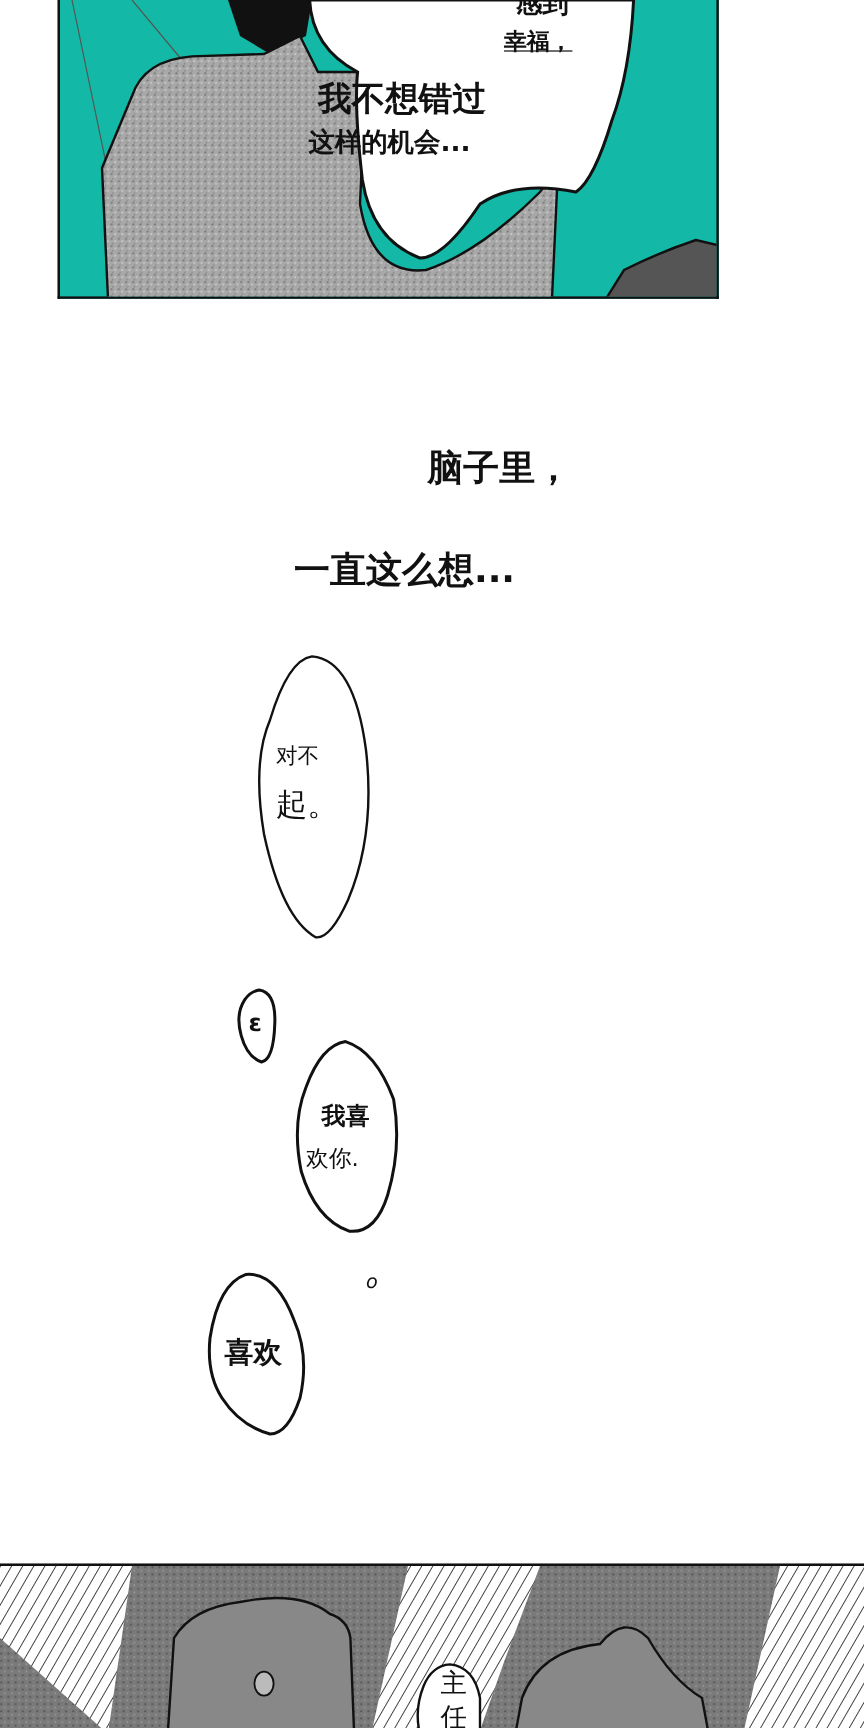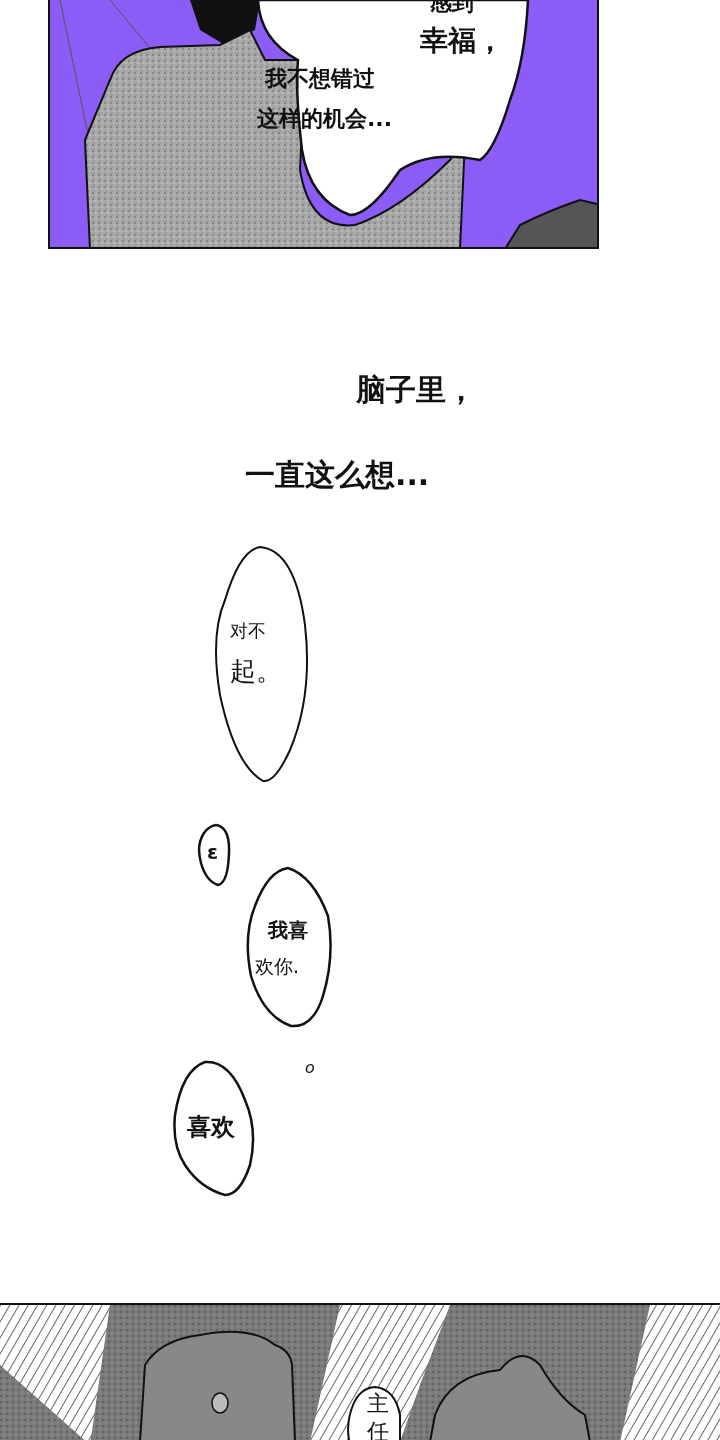--- a/index.html
+++ b/index.html
@@ -1,20 +1,20 @@
 <!DOCTYPE html>
 <html><head>
 <meta charset="utf-8">
 <style>
   html, body { margin:0; padding:0; background:#fff; }
   body { width:720px; height:1440px; position:relative; overflow:hidden;
          font-family:"DejaVu Sans", sans-serif; }
   .abs { position:absolute; }
   .panel { position:absolute; overflow:hidden; }
-  .panel-top { left:48px; top:0; width:551px; height:249px; border:2px solid #111; border-top:none; background:#8b5cf6; box-sizing:border-box; }
+  .panel-top { left:48px; top:0; width:551px; height:249px; border:2px solid #111; border-top:none; background:#14b8a6; box-sizing:border-box; }
   .panel-bottom { left:0; top:1303px; width:720px; height:137px; border-top:2px solid #111; background:#6e6e6e; box-sizing:border-box; }
   .txt { position:absolute; color:#111; font-weight:bold; white-space:nowrap; }
   .bubble-text { position:absolute; color:#111; line-height:1.25; }
   svg { display:block; }
 </style>
 </head>
 <body>
 
 <div class="panel panel-top">
   <svg width="551" height="249">
@@ -32,22 +32,22 @@
 
     <path d="M140 0 L210 0 L205 30 L175 45 L150 30 Z" fill="#111"></path>
 
     <path d="M60 80 Q70 50 110 47 L170 45 L200 30 L215 60 L255 60 L250 170 Q260 230 305 225 Q350 210 400 160 L415 140 L410 249 L40 249 L35 140 Z" fill="url(#noise)" stroke="#111" stroke-width="2"></path>
 
     <path d="M455 249 L470 225 Q500 210 530 200 L551 205 L551 249 Z" fill="#555" stroke="#111" stroke-width="2"></path>
 
     <path d="M208 0 L478 0 Q475 60 460 100 Q445 150 430 160 Q380 150 350 170 Q320 215 300 215 Q260 200 252 150 Q245 90 248 60 Q210 40 208 0 Z" fill="#fff" stroke="#111" stroke-width="2.5"></path>
   </svg>
   <div class="txt" style="left:380px;top:-12px;font-size:22px;">感到</div>
-  <div class="txt" style="left:370px;top:22px;font-size:28px;">幸福，</div>
-  <div class="txt" style="left:215px;top:64px;font-size:22px;">我不想错过</div>
+  <div class="txt" style="left:370px;top:22px;font-size:19px;text-decoration:underline;">幸福，</div>
+  <div class="txt" style="left:215px;top:64px;font-size:28px;">我不想错过</div>
   <div class="txt" style="left:207px;top:104px;font-size:22px;text-align:right;">这样的机会...</div>
 </div>
 
 <div class="txt" style="left:356px;top:370px;font-size:30px;">脑子里，</div>
 <div class="txt" style="left:245px;top:455px;font-size:30px;">一直这么想...</div>
 
 <svg class="abs" style="left:205px;top:545px;" width="110" height="240">
   <path d="M55 2 Q90 5 100 80 Q108 150 85 205 Q70 238 58 236 Q30 220 15 150 Q5 90 20 55 Q35 5 55 2 Z" fill="#fff" stroke="#111" stroke-width="2"></path>
 </svg>
 <div class="bubble-text" style="left:230px;top:620px;font-size:18px;">对不</div>

